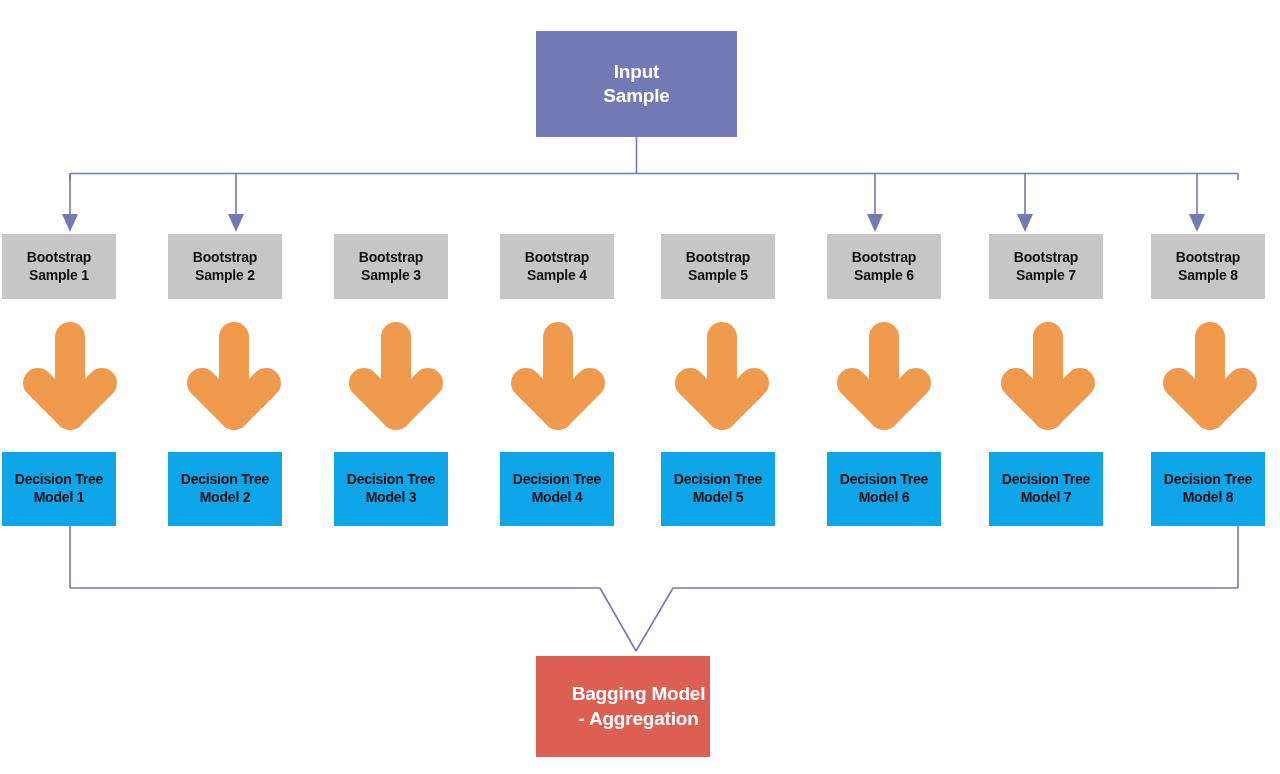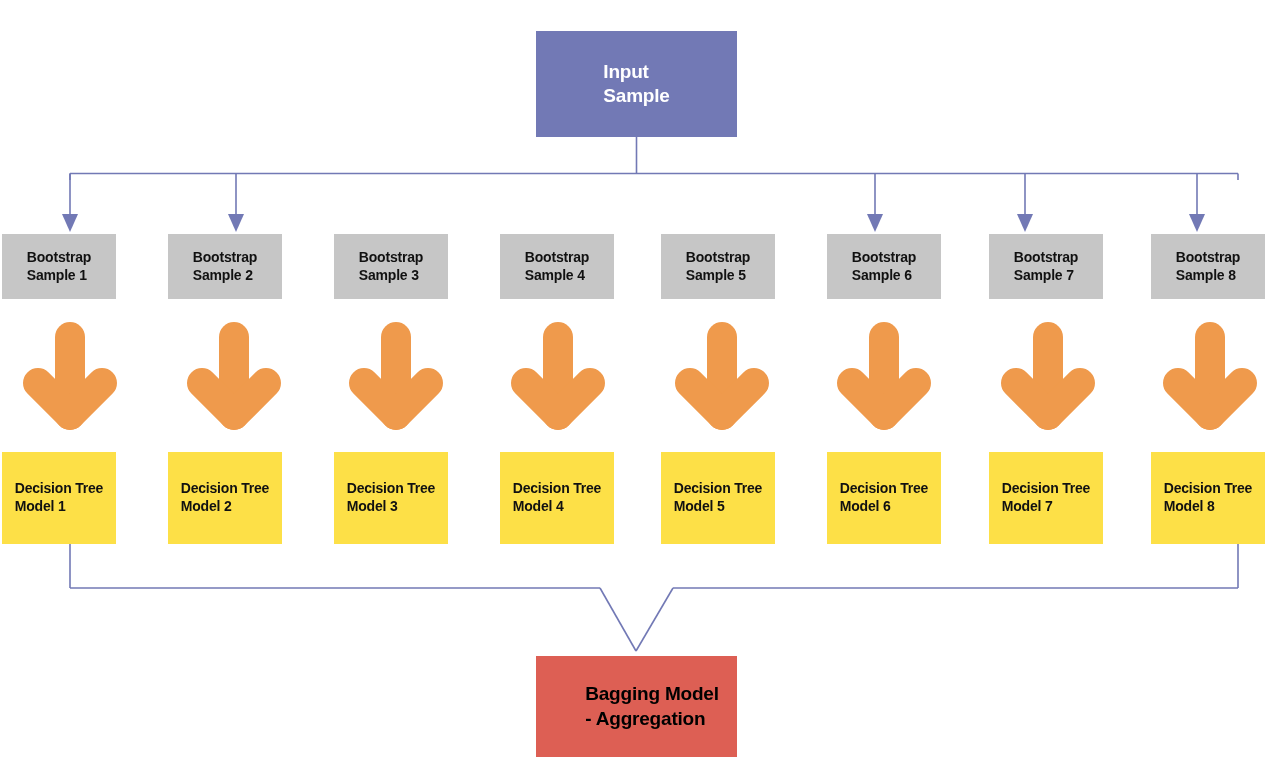--- a/index.html
+++ b/index.html
@@ -15,20 +15,21 @@
     width: 1280px;
     height: 774px;
     background: #ffffff;
     overflow: hidden;
   }
   .node {
     position: absolute;
     display: flex;
     align-items: center;
     justify-content: center;
+    text-align: center;
     box-sizing: border-box;
     font-weight: bold;
     line-height: 1.28;
     letter-spacing: -0.2px;
     white-space: pre-line;
   }
   .node-input {
     left: 536px;
     top: 31px;
     width: 201px;
@@ -41,32 +42,32 @@
     top: 234px;
     width: 114px;
     height: 65px;
     background: #c6c6c6;
     color: #111111;
     font-size: 14px;
   }
   .node-tree {
     top: 452px;
     width: 114px;
-    height: 92px;
-    background: #fde047;
+    height: 74px;
+    background: #0ea5e9;
     color: #111111;
     font-size: 14px;
   }
   .node-bagging {
     left: 536px;
     top: 656px;
-    width: 201px;
+    width: 174px;
     height: 101px;
     background: #dd5f54;
-    color: #000000;
+    color: #ffffff;
     font-size: 19px;
     padding-left: 31px;
   }
   .svg-layer {
     position: absolute;
     left: 0;
     top: 0;
     width: 1280px;
     height: 774px;
     pointer-events: none;

